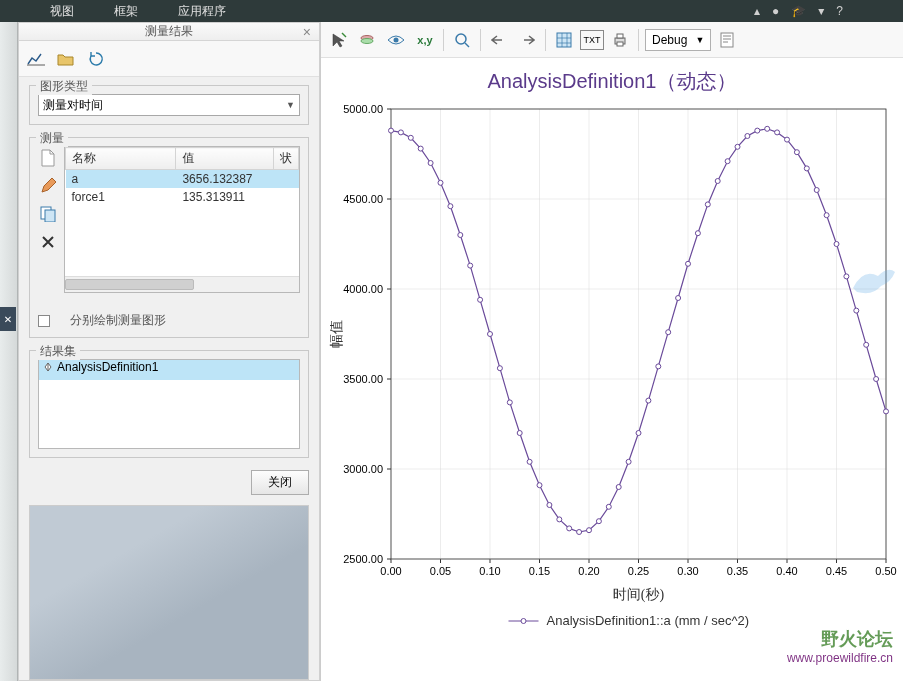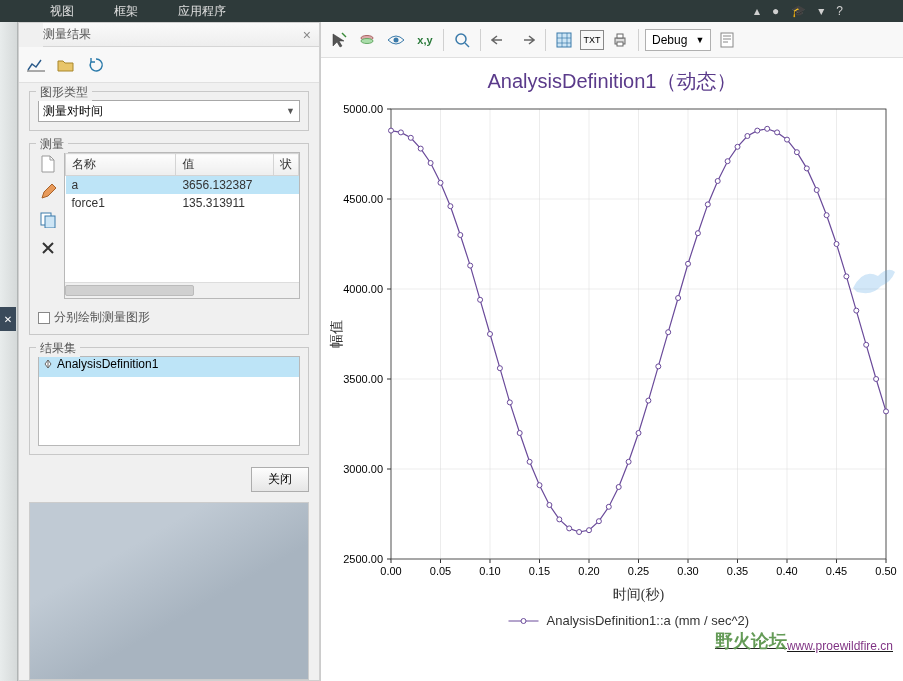--- a/index.html
+++ b/index.html
@@ -8,21 +8,21 @@
   .menubar { background: #2e3a3a; height: 22px; display: flex; align-items: center; color: #e0e0e0; font-size: 12px; padding-left: 30px; }
   .menubar .menu-item { padding: 0 20px; cursor: pointer; }
   .menubar .right-icons { margin-left: auto; padding-right: 60px; display: flex; gap: 12px; color: #d0d0d0; }
   
   .main-area { display: flex; height: calc(100% - 22px); }
   
   .left-strip { width: 18px; background: linear-gradient(to right, #e8ecec, #d5d9d9); border-right: 1px solid #b0b4b4; position: relative; }
   .left-strip .tab-marker { position: absolute; top: 285px; width: 16px; height: 24px; background: #3a4a5a; color: #fff; display: flex; align-items: center; justify-content: center; font-size: 10px; }
   
   .left-panel { width: 302px; background: #f0f0f0; border: 1px solid #d0d0d0; display: flex; flex-direction: column; }
-  .panel-title { height: 24px; background: linear-gradient(#fafafa,#eee); border-bottom: 1px solid #d5d5d5; display: flex; align-items: center; font-size: 12px; color: #555; position: relative; margin-left: 24px; }
+  .panel-title { height: 18px; background: linear-gradient(#fafafa,#eee); border-bottom: 1px solid #d5d5d5; display: flex; align-items: center; justify-content: center; font-size: 12px; color: #555; position: relative; }
   .panel-title .close-x { position: absolute; right: 8px; font-size: 14px; color: #888; cursor: pointer; }
   
   .toolbar { height: 36px; background: #f8f8f8; border-bottom: 1px solid #e0e0e0; display: flex; align-items: center; padding: 0 6px; gap: 8px; }
   .tool-btn { width: 22px; height: 22px; display: flex; align-items: center; justify-content: center; cursor: pointer; }
   
   .group-box { border: 1px solid #c8c8c8; margin: 8px 10px 4px 10px; padding: 8px; position: relative; background: #f0f0f0; }
   .group-box .legend { position: absolute; top: -8px; left: 6px; background: #f0f0f0; padding: 0 4px; font-size: 12px; color: #555; }
   
   .dropdown { width: 100%; height: 22px; border: 1px solid #a8a8a8; background: #fff; font-size: 12px; padding: 0 4px; display: flex; align-items: center; justify-content: space-between; cursor: pointer; }
   .dropdown .arrow { font-size: 9px; color: #555; }
@@ -33,21 +33,21 @@
   
   .table-wrap { flex: 1; border: 1px solid #b8b8b8; background: #fff; }
   table.data { width: 100%; border-collapse: collapse; font-size: 12px; }
   table.data th { background: linear-gradient(#fdfdfd,#eee); border: 1px solid #d4d4d4; text-align: left; padding: 2px 6px; font-weight: normal; color: #333; height: 20px; }
   table.data td { padding: 2px 6px; border-right: 1px solid transparent; height: 18px; color: #333; }
   tr.sel td { background: #bde4f7; }
   .table-pad { height: 70px; }
   .hscroll { height: 16px; background: #f0f0f0; border-top: 1px solid #ddd; position: relative; }
   .hscroll .thumb { position:absolute; left:0; width:55%; top:2px; bottom:2px; background:#d0d0d0; border:1px solid #bbb; border-radius:2px;}
   
-  .checkbox-row { margin-top: 10px; font-size: 12px; color: #555; display: flex; align-items: center; gap: 4px; }
+  .checkbox-row { margin-top: 19px; font-size: 12px; color: #555; display: flex; align-items: center; gap: 20px; }
   .checkbox-row .cb { width: 12px; height: 12px; border: 1px solid #888; background: #fff; }
   
   .result-list { border: 1px solid #b8b8b8; background: #fff; height: 90px; }
   .result-item { background: #bde4f7; height: 20px; display: flex; font-size: 12px; padding: 0 2px; gap: 2px; }
   .result-item .dia { width:14px; height:14px; display:flex; align-items:center; justify-content:center; }
   
   .btn-row { padding: 8px 10px; display: flex; justify-content: flex-end; }
   .btn { background: linear-gradient(#fdfdfd,#e6e6e6); border: 1px solid #adadad; padding: 3px 16px; font-size: 12px; cursor: pointer; }
   
   .left-bottom-bg { flex:1; background: linear-gradient(150deg, #c0cad4 30%, #a8b4c0 60%); margin: 2px 10px 0 10px; border: 1px solid #ccc; min-height: 40px; }
@@ -63,21 +63,21 @@
   
   .chart-area { flex: 1; position: relative; background: #fff; }
   .chart-title { text-align: center; font-size: 20px; color: #5a3a8a; padding: 10px 0 4px; font-family: Arial; }
   svg.plot { display: block; }
   .curve { stroke: #6a4a9a; stroke-width: 1.2; fill: none; }
   .pt { fill: #fff; stroke: #6a4a9a; stroke-width: 1; }
   .xlabel { font-size: 14px; fill: #333; font-family: "Microsoft YaHei"; }
   .ylabel { font-size: 14px; fill: #333; }
   .legend-line { font-size: 13px; fill: #333; }
   
-  .watermark { position: absolute; right: 10px; bottom: 28px; display:flex; align-items:flex-end; pointer-events:none;text-decoration:underline; }
+  .watermark { position: absolute; right: 10px; bottom: 16px; display:flex; flex-direction:column; align-items:flex-end; pointer-events:none; }
   .watermark .wm1 { color: #4a8a3a; font-size: 18px; font-weight: bold; opacity: 0.85; }
   .watermark .wm2 { color: #701a75; font-size: 12px; opacity: 0.9; }
   .bird { position:absolute; right:0; top:190px; width:60px; height:60px; opacity:0.6; }
 </style>
 </head>
 <body>
 
 <div class="menubar">
   <span class="menu-item">视图</span>
   <span class="menu-item">框架</span>

